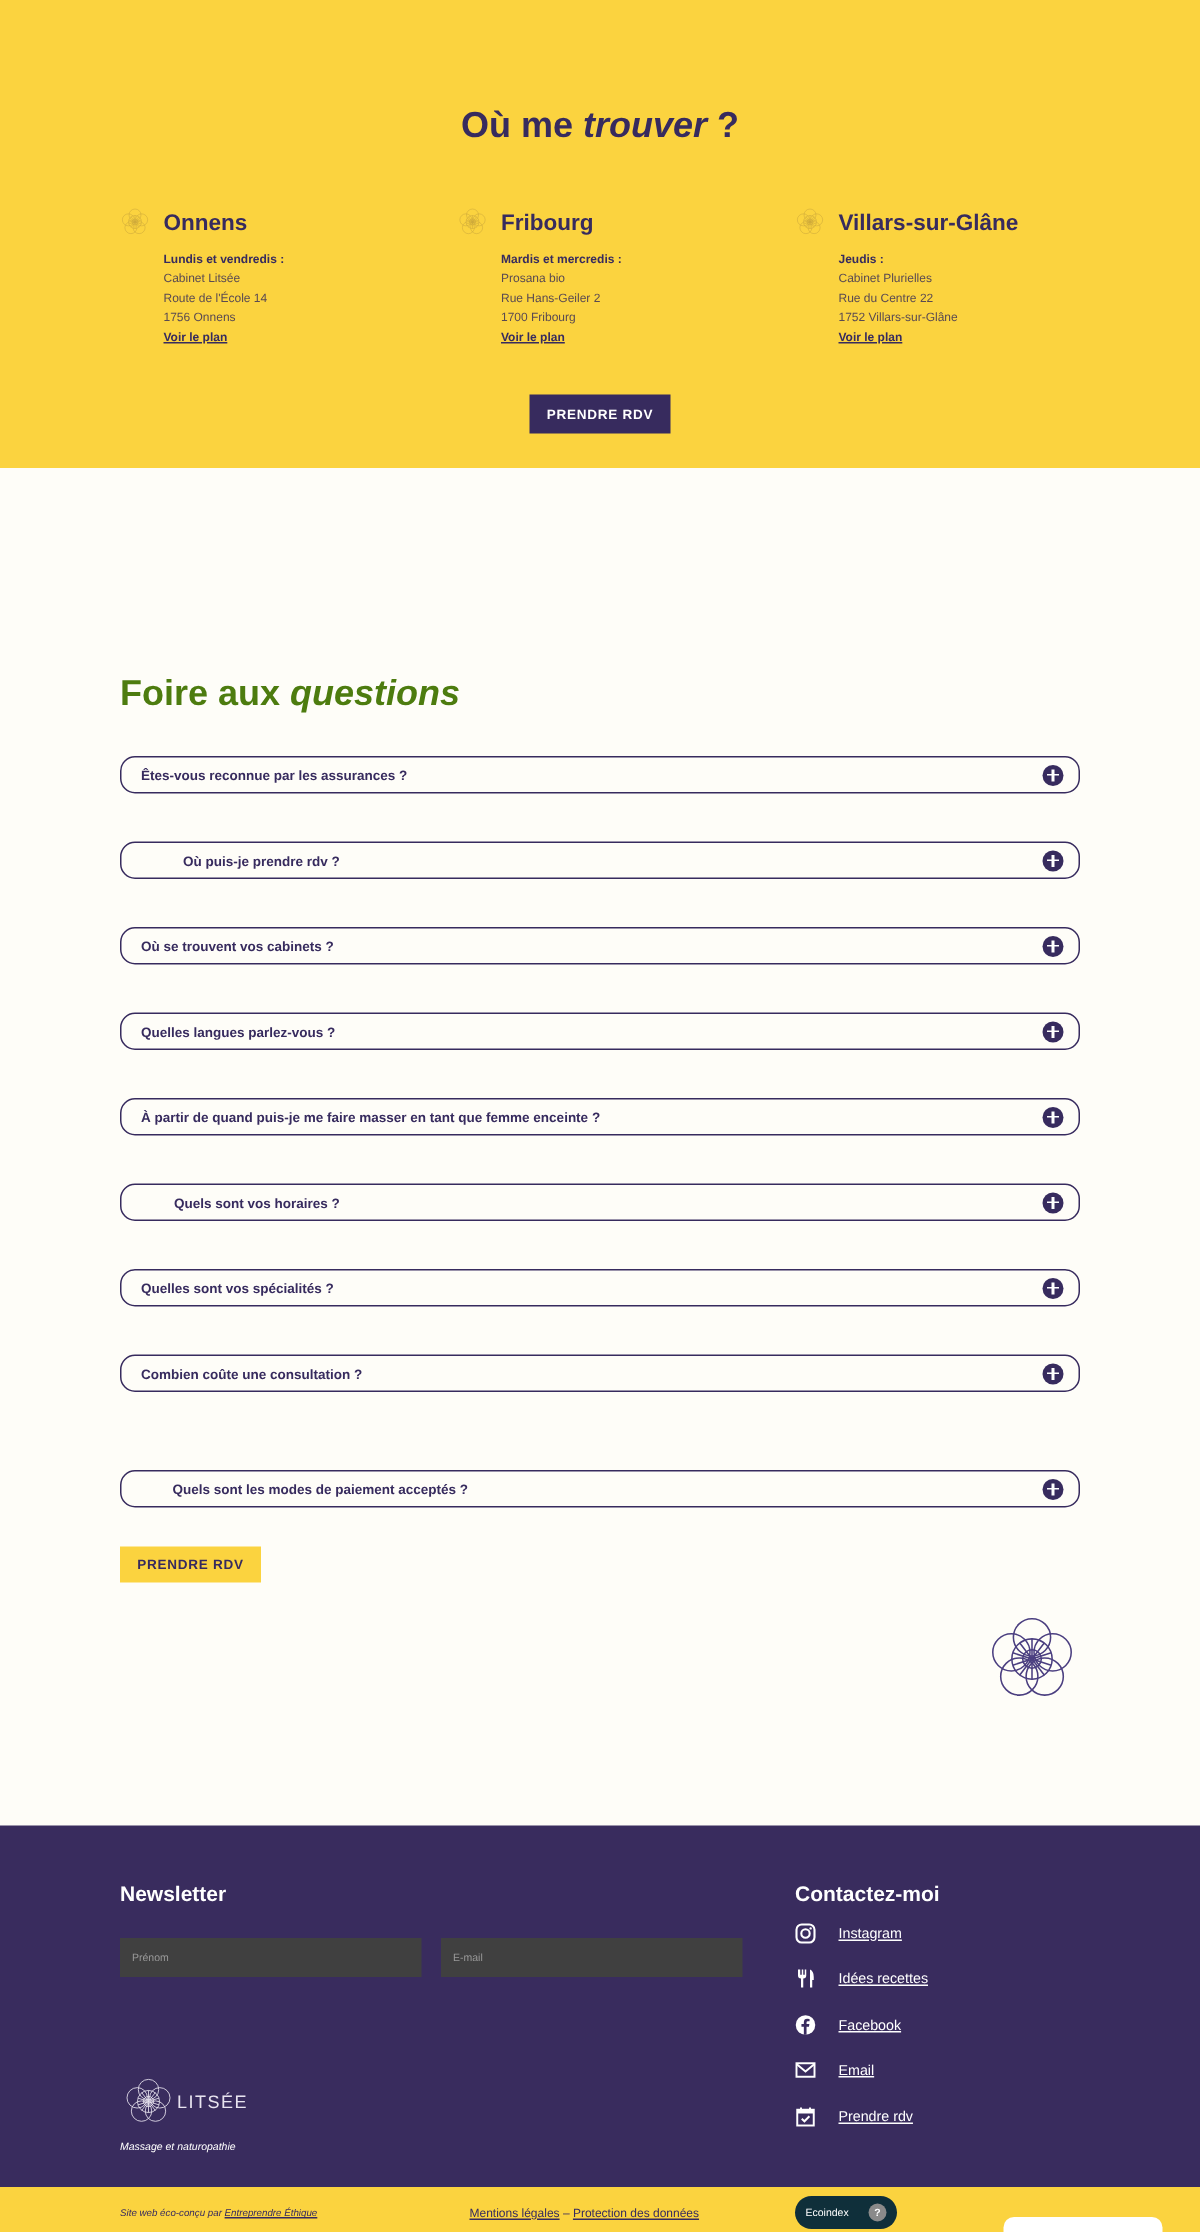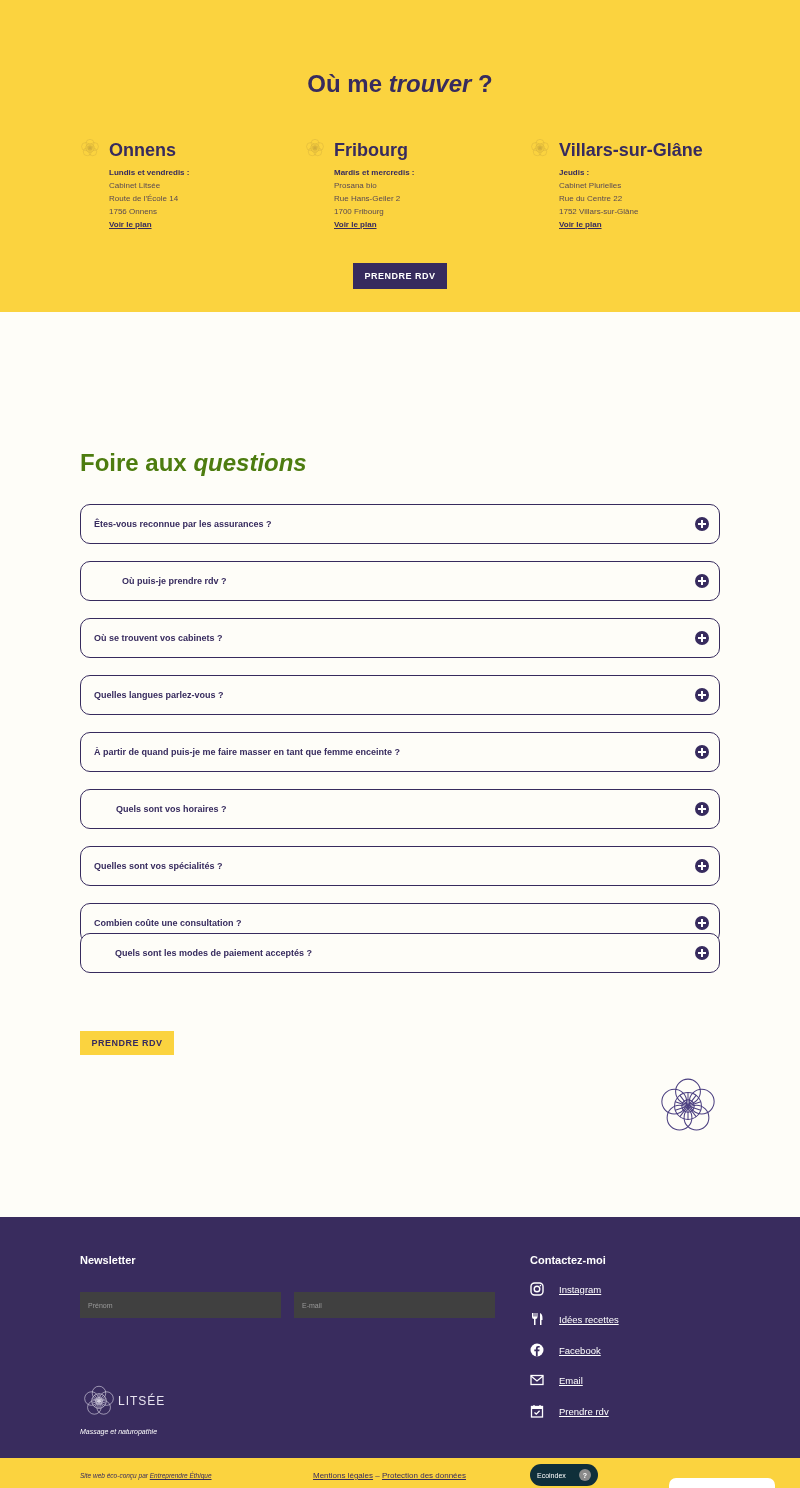--- a/index.html
+++ b/index.html
@@ -5,41 +5,41 @@
   * { box-sizing: border-box; margin: 0; padding: 0; }
   body { width: 800px; height: 1488px; overflow: hidden; font-family: "Liberation Sans", "DejaVu Sans", sans-serif; background: #fefdf8; color: #372b5e; position: relative; }
   a { color: inherit; }
 
   
   .locations { position: absolute; left: 0; top: 0; width: 800px; height: 312px; background: #fbd33f; }
   .locations h2 { position: absolute; top: 70px; left: 0; width: 800px; text-align: center; font-size: 24px; font-weight: 700; color: #372b5e; }
   .locations h2 em { font-style: italic; }
   .loc { position: absolute; top: 138px; width: 210px; }
   .loc .flower { position: absolute; left: 0; top: 0; width: 20px; height: 20px; }
-  .loc .city { position: absolute; left: 29px; top: 2px; font-size: 18px; font-weight: 700; color: #372b5e; white-space: nowrap; }
+  .loc .city { position: absolute; left: 29px; top: 2px; font-size: 15px; font-weight: 700; color: #372b5e; white-space: nowrap; }
   .loc .lines { position: absolute; left: 29px; top: 28px; font-size: 8px; line-height: 13px; color: #5a4a52; }
   .loc .lines .days { color: #372b5e; font-weight: 700; }
   .loc .lines a { color: #372b5e; text-decoration: underline; font-weight: 700; }
   .btn-dark { position: absolute; left: 353px; top: 263px; width: 94px; height: 26px; background: #372b5e; color: #fff; font-size: 9px; font-weight: 700; letter-spacing: 0.5px; display: flex; align-items: center; justify-content: center; border: none; }
 
   
   .faq-title { position: absolute; left: 80px; top: 449px; font-size: 24px; font-weight: 700; color: #4d7c0f; }
   .faq-title em { font-style: italic; }
-  .faq-item { position: absolute; left: 80px; width: 640px; height: 40px; border: 1px solid #372b5e; border-radius: 10px; background: #fefdf8; display: flex; align-items: center; justify-content: space-between; padding: 0 10px 0 13px; }
+  .faq-item { position: absolute; left: 80px; width: 640px; height: 25px; border: 1px solid #372b5e; border-radius: 10px; background: #fefdf8; display: flex; align-items: center; justify-content: space-between; padding: 0 10px 0 13px; }
   .faq-q { font-size: 9px; font-weight: 700; color: #372b5e; }
   .plus { width: 14px; height: 14px; border-radius: 50%; background: #372b5e; position: relative; }
   .plus::before, .plus::after { content: ""; position: absolute; background: #fff; }
   .plus::before { left: 3px; top: 6.25px; width: 8px; height: 1.5px; }
   .plus::after { left: 6.25px; top: 3px; width: 1.5px; height: 8px; }
   .btn-yellow { position: absolute; left: 80px; top: 1031px; width: 94px; height: 24px; background: #fbd33f; color: #372b5e; font-size: 9px; font-weight: 700; letter-spacing: 0.5px; display: flex; align-items: center; justify-content: center; border: none; }
   .big-flower { position: absolute; left: 657px; top: 1075px; width: 62px; height: 62px; }
 
   
   .footer { position: absolute; left: 0; top: 1217px; width: 800px; height: 241px; background: #392c5e; color: #fff; }
-  .footer h3 { position: absolute; font-size: 11px; font-weight: 700; color: #fff; }
+  .footer h3 { position: absolute; font-size: 14px; font-weight: 700; color: #fff; }
   .nl-input { position: absolute; top: 75px; width: 201px; height: 26px; background: #404040; border: none; font-size: 7px; padding-left: 8px; color: #999; font-family: "Liberation Sans", sans-serif; }
   .nl-input::placeholder { color: #999; }
   .nl-btn { position: absolute; left: 80px; top: 111px; width: 415px; height: 23px; background: #fbd33f; border: none; color: #372b5e; font-size: 8px; font-weight: 700; letter-spacing: 0.5px; display: flex; align-items: center; justify-content: center; }
   .logo { position: absolute; left: 82px; top: 167px; display: flex; align-items: center; gap: 2px; }
   .logo-text { font-size: 12px; letter-spacing: 1px; color: #e8e4f0; font-weight: 400; }
   .tagline { position: absolute; left: 80px; top: 211px; font-size: 7px; font-style: italic; color: #fff; }
   .contact-item { position: absolute; left: 530px; display: flex; align-items: center; }
   .contact-item .ic { width: 14px; height: 14px; display: flex; align-items: center; justify-content: center; }
   .contact-item a { position: absolute; left: 29px; font-size: 9.5px; text-decoration: underline; color: #fff; white-space: nowrap; }
 
@@ -149,21 +149,21 @@
     <span class="plus"></span>
   </div>
 <div class="faq-item" style="top:846px;">
     <span class="faq-q">Quelles sont vos spécialités ?</span>
     <span class="plus"></span>
   </div>
 <div class="faq-item" style="top:903px;">
     <span class="faq-q">Combien coûte une consultation ?</span>
     <span class="plus"></span>
   </div>
-<div class="faq-item" style="top:933px;padding-left:34px;">
+<div class="faq-item" style="top:980px;padding-left:34px;">
     <span class="faq-q">Quels sont les modes de paiement acceptés ?</span>
     <span class="plus"></span>
   </div>
 
 <button class="btn-yellow">PRENDRE RDV</button>
 
 <svg class="big-flower" style="color:#4b3f80">
     <use href="#flower"></use>
   </svg>
 

